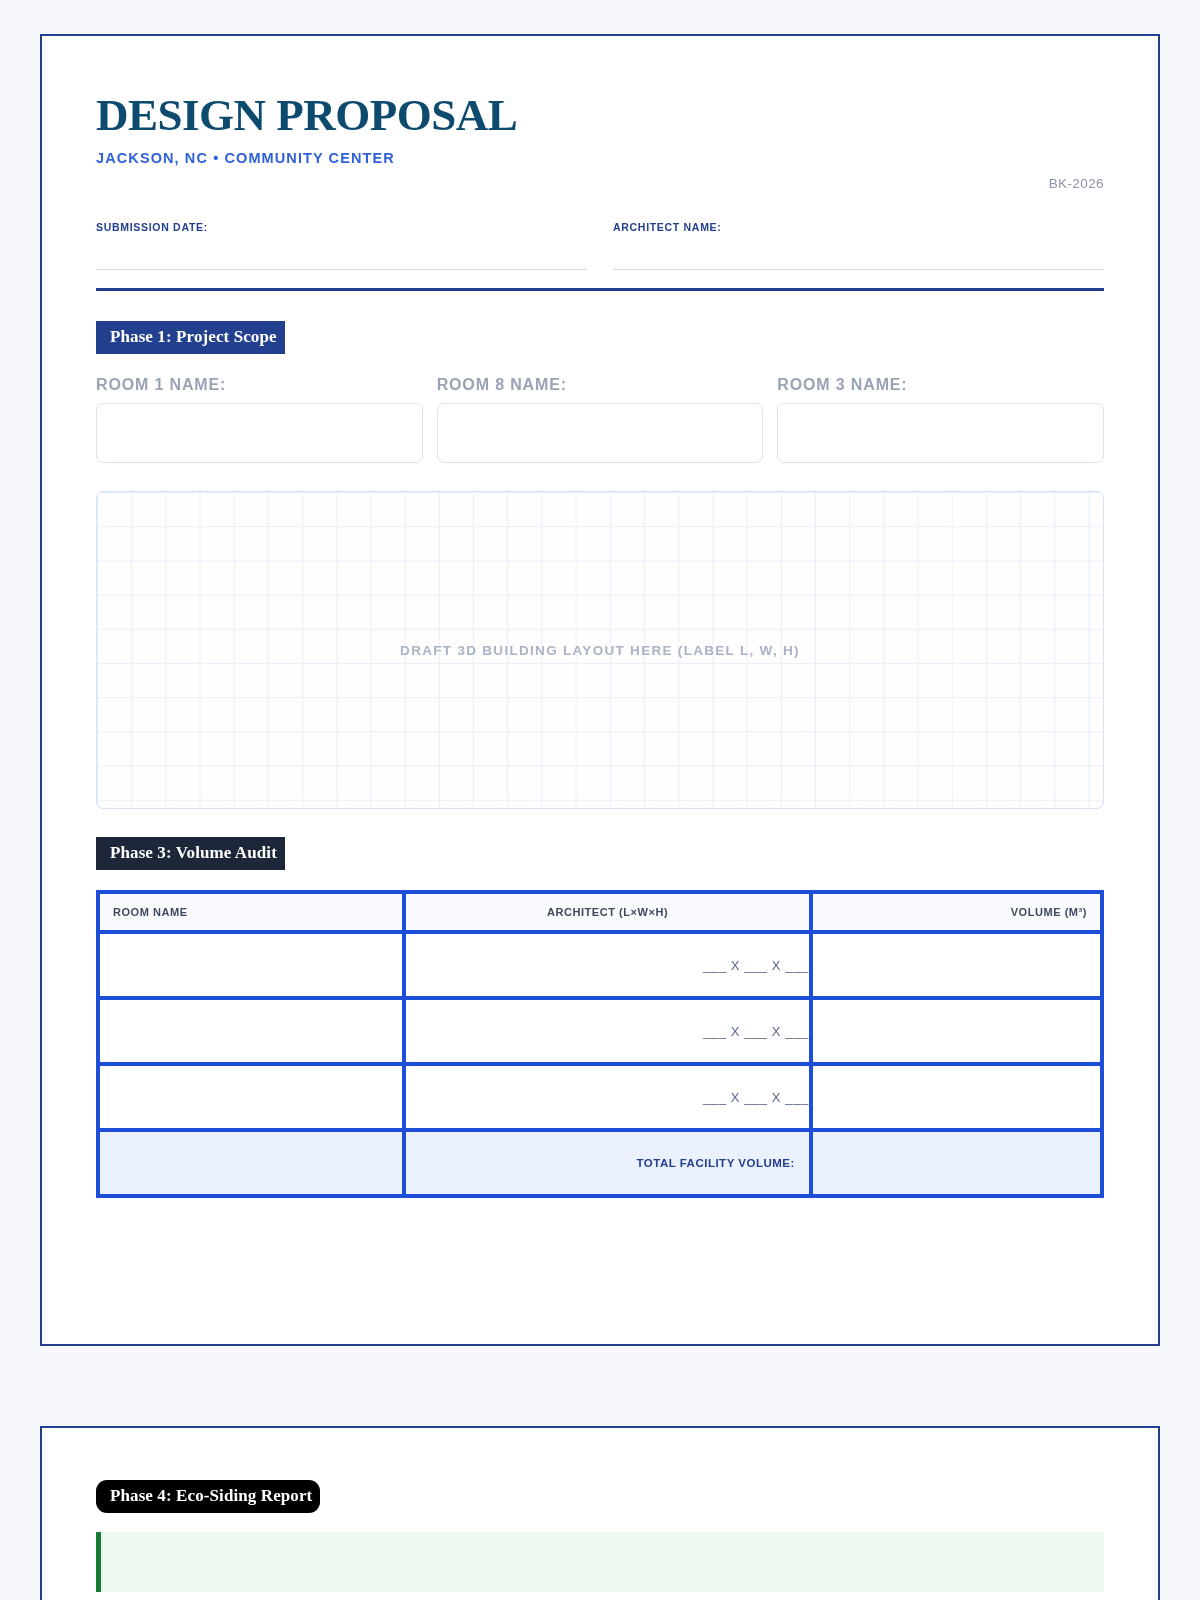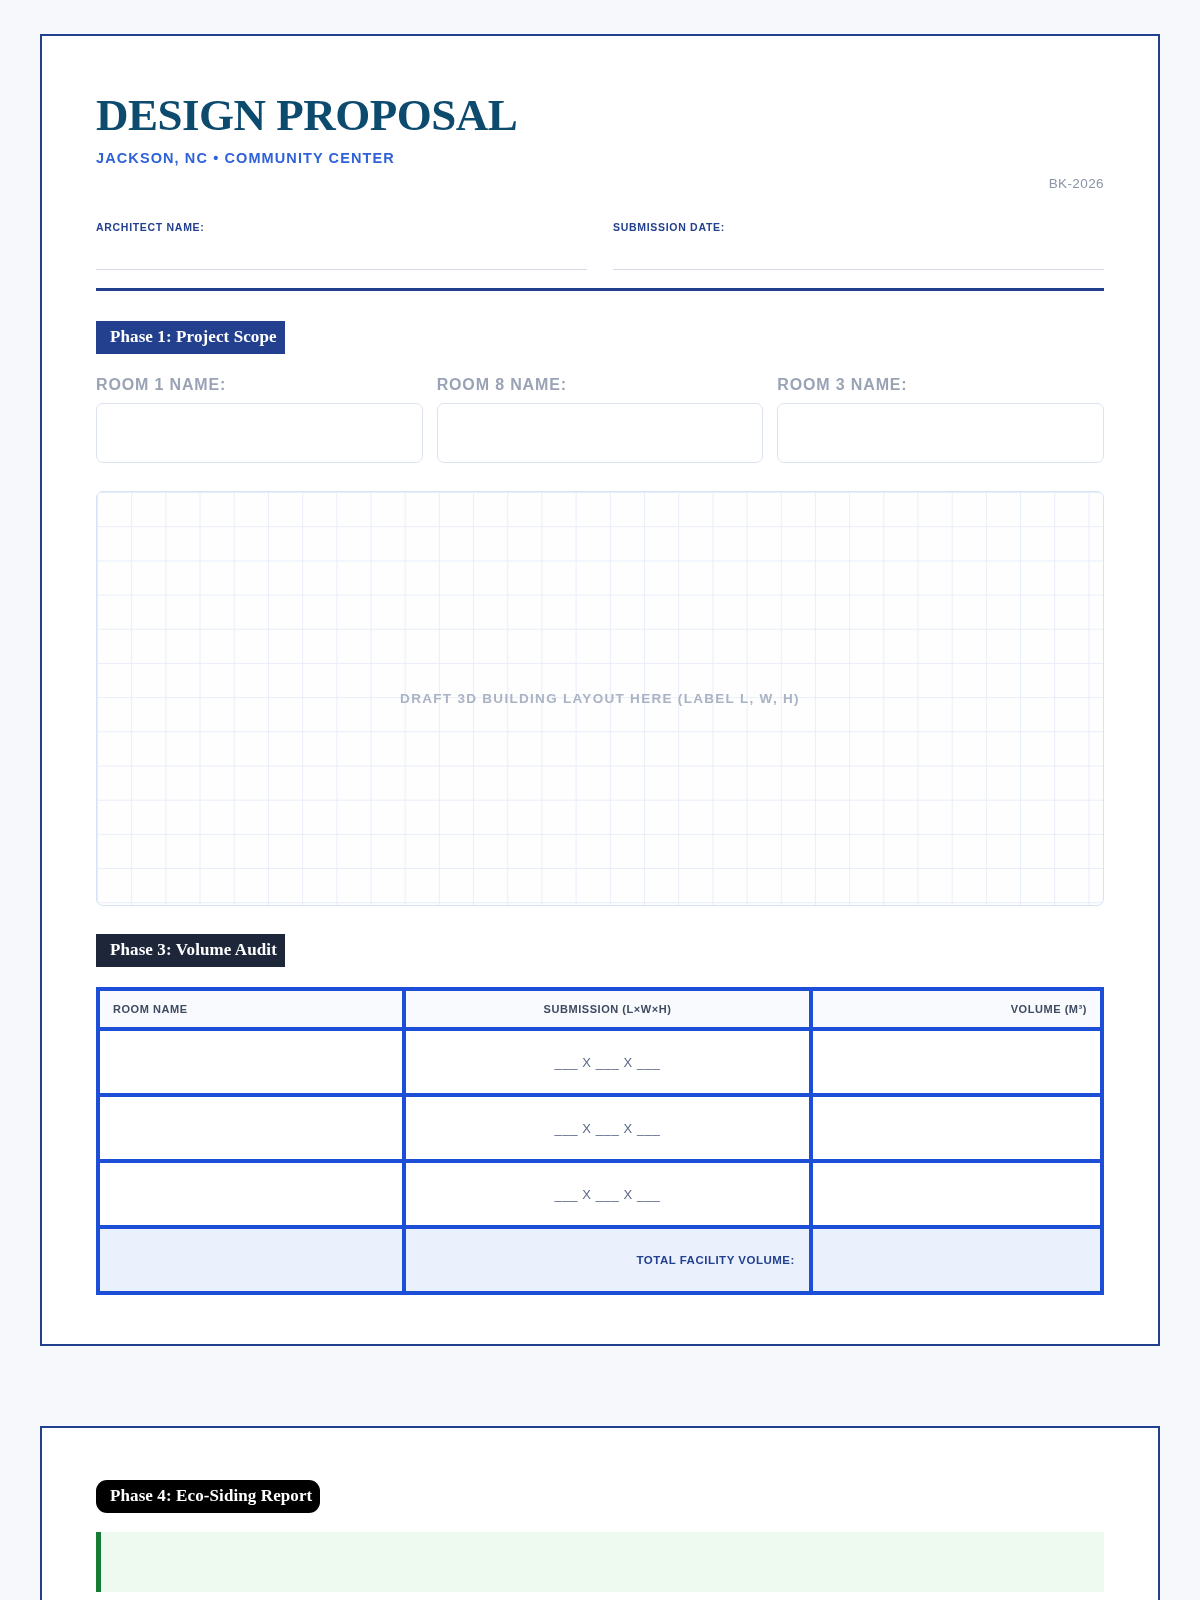--- a/index.html
+++ b/index.html
@@ -120,21 +120,21 @@
     border: 1.5px solid #dde3ee;
     border-radius: 7px;
     background: #ffffff;
     width: 100%;
     outline: none;
   }
 
   
   .sketch {
     margin-top: 20px;
-    height: 415px;
+    height: 318px;
     border: 1.5px solid #d5e3f7;
     border-radius: 7px;
     background-color: #fefeff;
     background-image:
       linear-gradient(to right, #e8eef8 1px, transparent 1px),
       linear-gradient(to bottom, #e8eef8 1px, transparent 1px);
     background-size: 34.2px 34.2px;
     background-position: 0 0;
     display: flex;
     align-items: center;
@@ -167,21 +167,21 @@
     padding: 12px 13px;
     height: 38px;
   }
   col.c-room { width: 30.5%; }
   col.c-dims { width: 40.5%; }
   col.c-vol  { width: 29%;  }
   th.th-room { text-align: left; }
   th.th-dims { text-align: center; }
   th.th-vol  { text-align: right; }
 
-  table.volume tbody td { height: 66px; }
+  table.volume tbody td { height: 66px; text-align: right; }
   td.cell-dims {
     text-align: center;
     font-size: 13px;
     color: #5a678a;
     letter-spacing: 0.6px;
   }
 
   tr.total-row td {
     background: #eaf1fd;
     height: 46px;
@@ -211,25 +211,25 @@
   <div class="header-row">
     <div>
       <div class="doc-title">DESIGN PROPOSAL</div>
       <div class="doc-subtitle">JACKSON, NC • COMMUNITY CENTER</div>
     </div>
     <div class="ref-code">BK-2026</div>
   </div>
 
   <div class="field-row">
     <div class="field">
+      <div class="field-label">SUBMISSION DATE:</div>
+      <div class="field-line"></div>
+    </div>
+    <div class="field">
       <div class="field-label">ARCHITECT NAME:</div>
-      <div class="field-line"></div>
-    </div>
-    <div class="field">
-      <div class="field-label">SUBMISSION DATE:</div>
       <div class="field-line"></div>
     </div>
   </div>
 
   <div class="header-rule"></div>
 
   <div class="section">
     <span class="badge navy">Phase 1: Project Scope</span>
     <div class="room-grid">
       <div class="room-col">
@@ -257,21 +257,21 @@
     <span class="badge charcoal">Phase 3: Volume Audit</span>
     <table class="volume">
       <colgroup>
         <col class="c-room">
           <col class="c-dims">
           <col class="c-vol">
       </colgroup>
       <thead>
         <tr>
           <th class="th-room">ROOM NAME</th>
-          <th class="th-dims">SUBMISSION (L×W×H)</th>
+          <th class="th-dims">ARCHITECT (L×W×H)</th>
           <th class="th-vol">VOLUME (M³)</th>
         </tr>
       </thead>
       <tbody>
         <tr>
           <td></td>
           <td class="cell-dims">___ X ___ X ___</td>
           <td></td>
         </tr>
         <tr>

